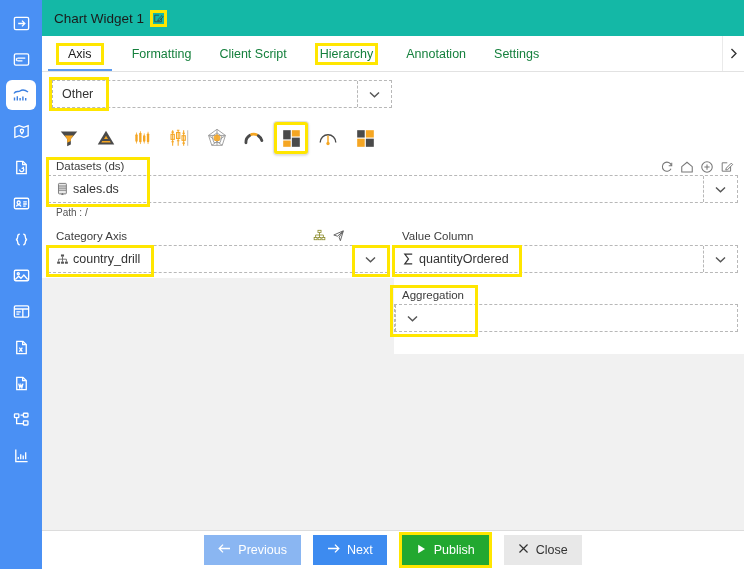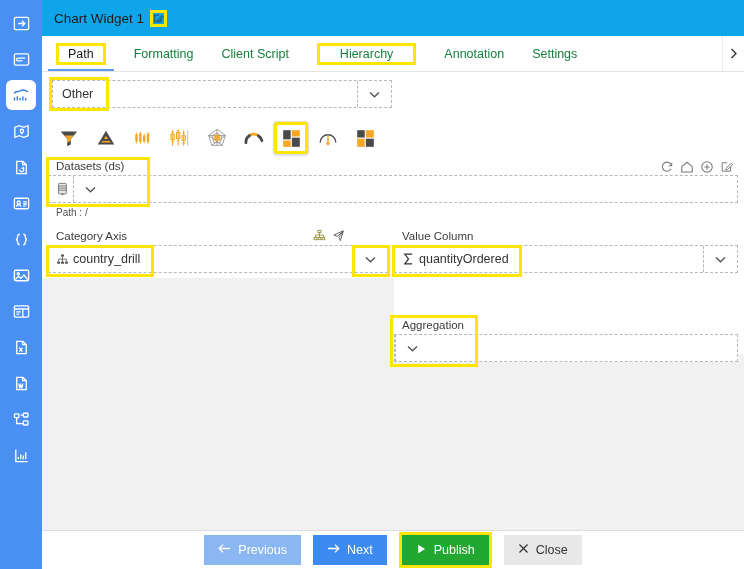--- a/index.html
+++ b/index.html
@@ -64,21 +64,21 @@
     background: #ffffff;
   }
 
   
   #titlebar {
     position: absolute;
     left: 0; top: 0;
     width: 702px; height: 36px;
     display: flex; align-items: center;
     padding-left: 12px;
-    background: #0ea5e9;
+    background: #14b8a6;
     text-align: right;
   }
   #title-text {
     font-size: 13.5px;
     color: #1b1b1b;
   }
   #title-edit {
     margin-left: 6px;
     width: 17px; height: 17px;
     display: flex; align-items: center; justify-content: center;
@@ -216,21 +216,21 @@
     left: 8px; top: 47px;
     font-size: 10px;
     color: #555555;
   }
 
   
   .col-left  { position: absolute; left: 6px;  width: 340px; }
   .col-right { position: absolute; left: 352px; width: 344px; }
 
   #row-axis { position: absolute; left:0; top: 158px; width: 702px; height: 46px; }
-  #row-agg  { position: absolute; left:0; top: 247px; width: 618px; height: 46px; }
+  #row-agg  { position: absolute; left:0; top: 217px; width: 618px; height: 46px; }
 
   #cat-icons {
     position: absolute;
     right: 42px; top: -2px;
     display: flex; gap: 5px;
   }
 
   .ico-inline { margin: 0 4px 0 7px; display:flex; align-items:center; }
 
   
@@ -422,30 +422,30 @@
         <svg width="13" height="13" viewBox="0 0 16 16">
             <path d="M2.5 3.2h6.2" stroke="#3a3a3a" fill="none" stroke-width="1.1"></path>
             <path d="M2.5 3.2v9.6h9.6V7.4" stroke="#3a3a3a" fill="none" stroke-width="1.1"></path>
             <path d="M7.4 9.4l5.6-5.6 1.7 1.7-5.6 5.6-2.2.5z" stroke="#3a3a3a" fill="none" stroke-width="1.1"></path>
           </svg>
       </span>
     </div>
 
     <div id="tabstrip">
       <div class="tab active">
-        <span class="hl-box" style="padding:1px 9px;">Path</span>
+        <span class="hl-box" style="padding:1px 9px;">Axis</span>
       </div>
       <div class="tab">
         <span>Formatting</span>
       </div>
       <div class="tab">
         <span>Client Script</span>
       </div>
       <div class="tab">
-        <span class="hl-box" style="padding:1px 20px;">Hierarchy</span>
+        <span class="hl-box" style="padding:1px 2px;">Hierarchy</span>
       </div>
       <div class="tab">
         <span>Annotation</span>
       </div>
       <div class="tab">
         <span>Settings</span>
       </div>
     </div>
     <div id="tab-scroll-right">
       <svg width="13" height="13" viewBox="0 0 16 16">
@@ -592,20 +592,21 @@
         </div>
 
         <div class="sel" style="position:relative;">
           <span class="ico-inline">
             <svg width="13" height="14" viewBox="0 0 14 16">
               <rect x="2.4" y="1.6" width="9" height="12" rx="1" fill="#e9e9e9" stroke="#707070" stroke-width="1"></rect>
               <path d="M2.6 4.6h8.6M2.6 7h8.6M2.6 9.4h8.6" stroke="#707070" stroke-width="1"></path>
               <path d="M6.9 12.6v2.2M5.6 13.6l1.3 1.3 1.3-1.3" stroke="#707070" stroke-width="1" fill="none"></path>
             </svg>
           </span>
+          <div class="val" style="padding-left:0;">sales.ds</div>
           <div class="caret">
             <svg width="15" height="15" viewBox="0 0 16 16">
                 <path d="M3.2 5.8L8 10.4l4.8-4.6" stroke="#555" fill="none" stroke-width="1.5"></path>
               </svg>
           </div>
         </div>
         <div class="chip-hl" style="left:-2px; top:-3px; width:104px; height:50px;"></div>
         <div id="ds-path">Path : /</div>
       </div>
 

